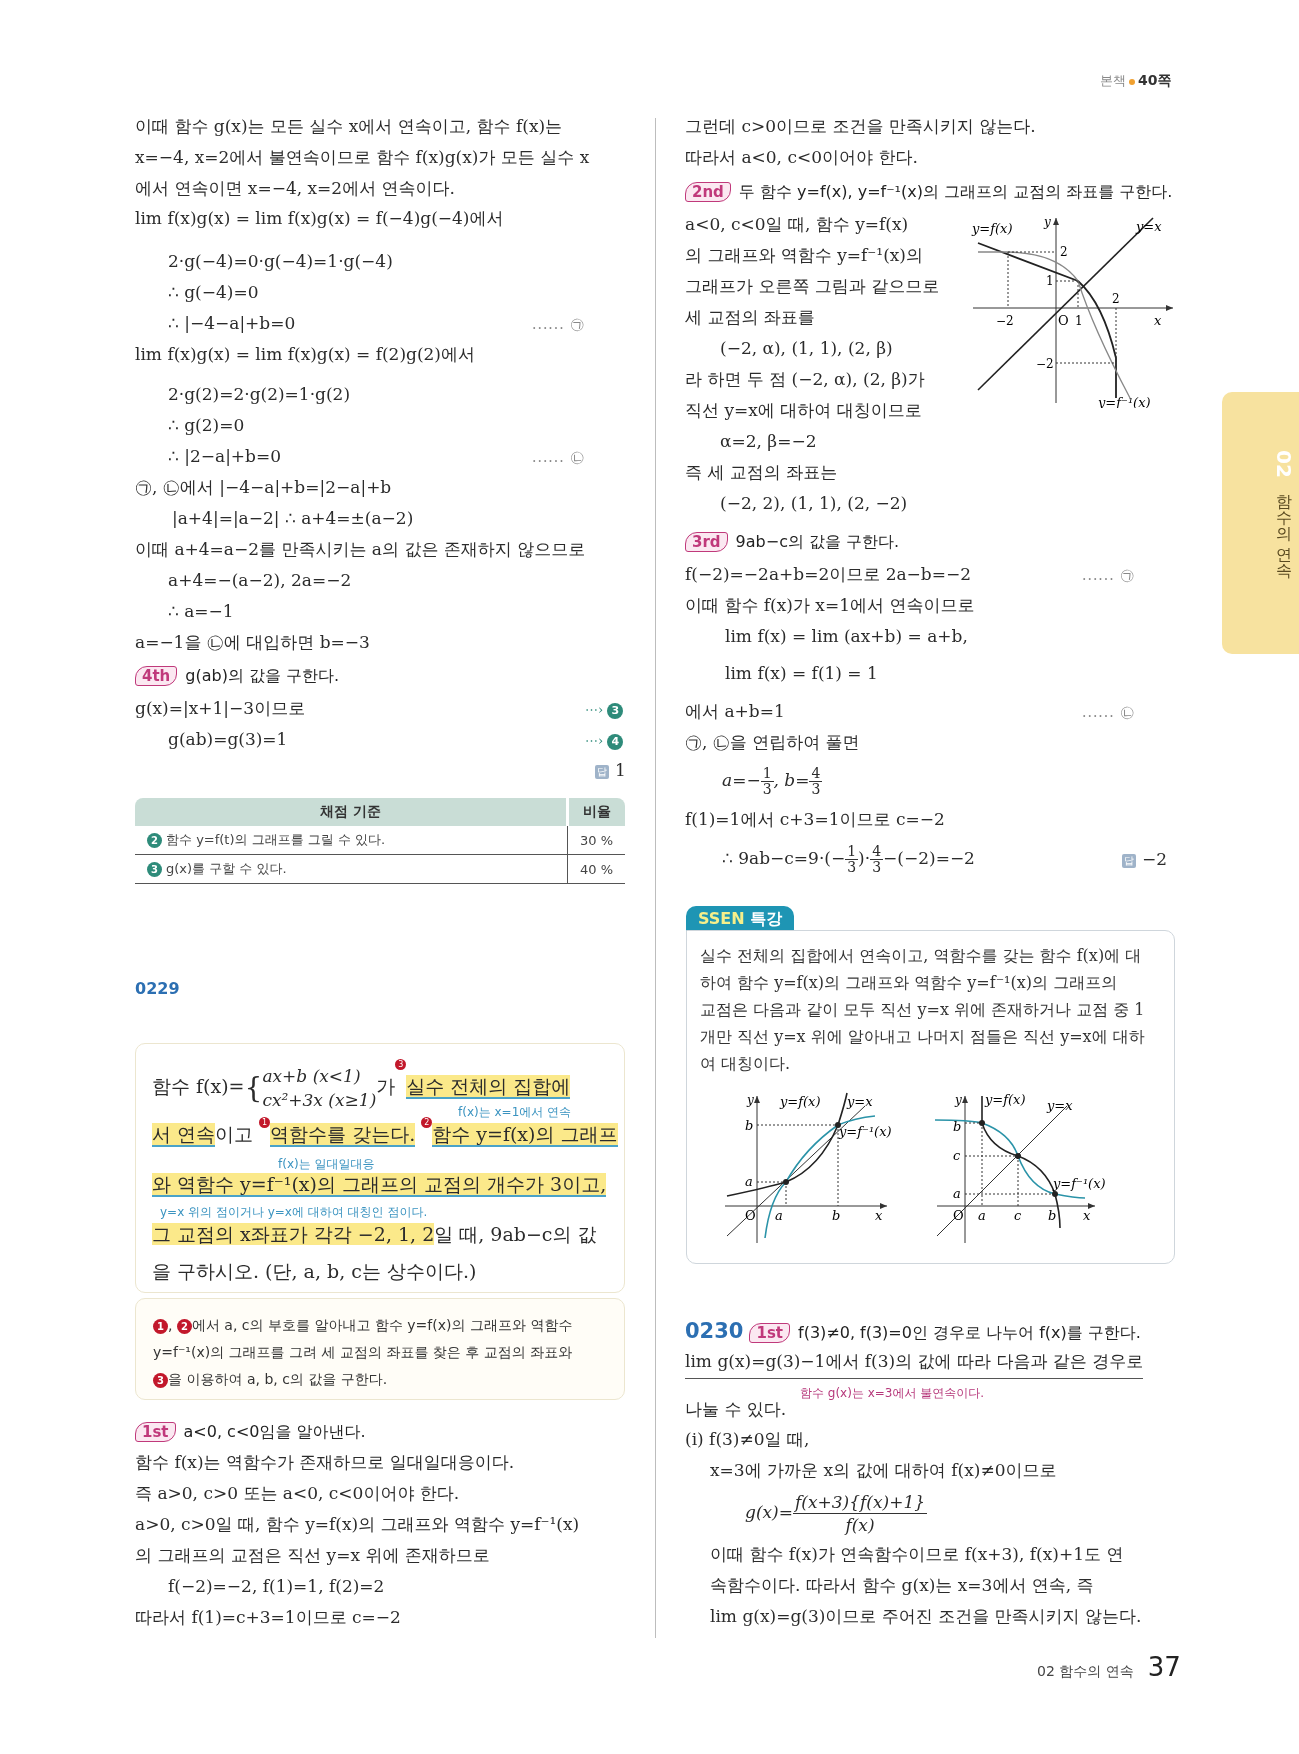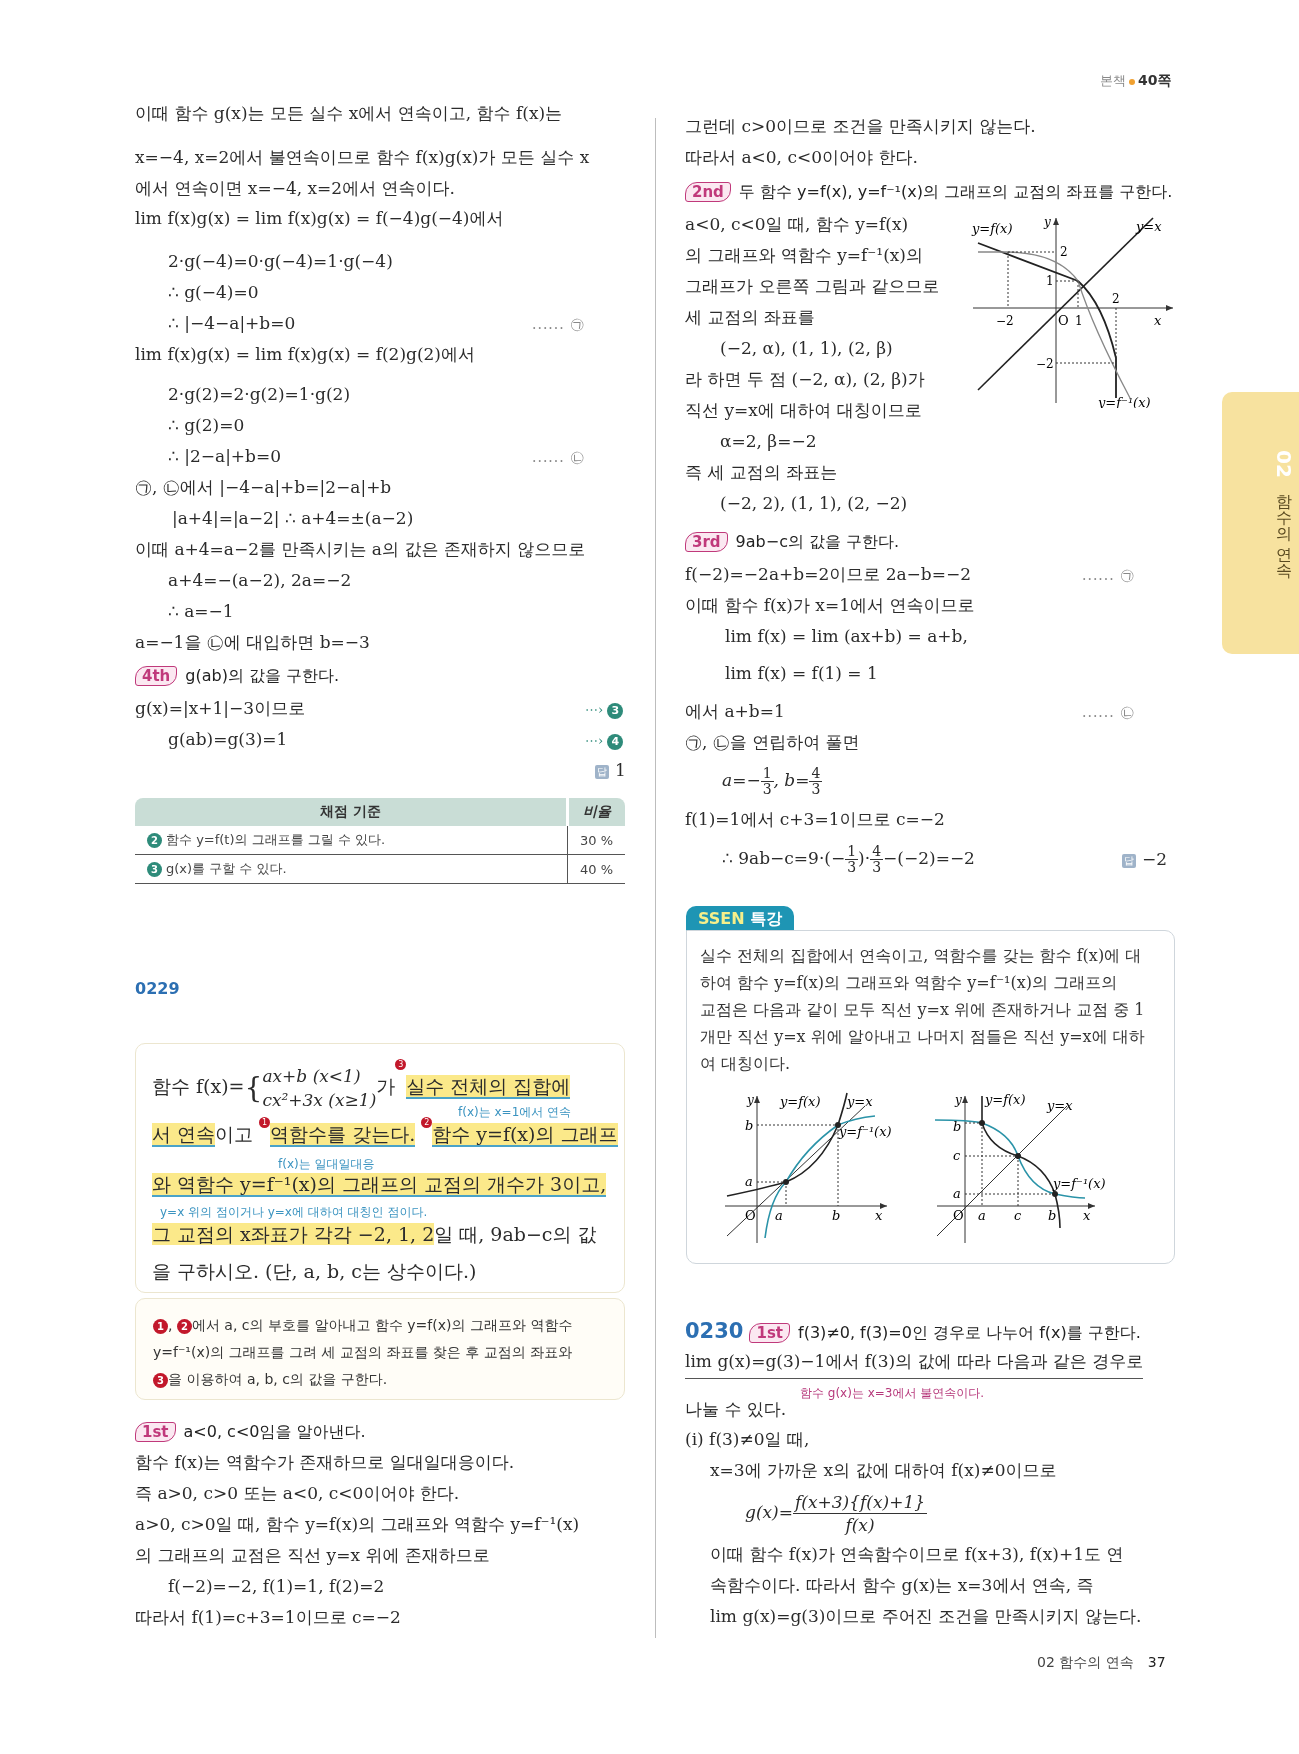--- a/index.html
+++ b/index.html
@@ -16,21 +16,21 @@
   .num-badge { display:inline-block; width:16px; height:16px; border-radius:50%; background:#2e8b7a; color:#fff;
                font-size:11px; line-height:16px; text-align:center; font-family:"DejaVu Sans",sans-serif; font-weight:bold; }
   .arrow-dots { color:#2e8b7a; font-size:13px; margin-right:4px; }
   .ans-icon { display:inline-block; width:14px; height:14px; background:#9fb3c9; border-radius:2px; color:#fff; font-size:10px;
               line-height:14px; text-align:center; vertical-align:middle; margin-right:6px; font-family:"DejaVu Sans",sans-serif; }
   .divider { position:absolute; left:655px; top:118px; width:1px; height:1520px; background:#bdbdbd; }
   
   .grade { position:absolute; left:135px; top:798px; width:490px; border-collapse:collapse; font-family:"DejaVu Sans",sans-serif; font-size:13px; }
   .grade th { background:#c9ddd6; font-weight:bold; color:#333; height:26px; font-size:14px; }
   .grade th.h1 { border-radius:8px 0 0 0; }
-  .grade th.h2 { border-radius:0 8px 0 0; border-left:3px solid #fff;font-style:italic; }
+  .grade th.h2 { border-radius:0 8px 0 0; border-left:3px solid #fff; }
   .grade td { border-bottom:1px solid #555; height:26px; color:#444; }
   .grade td.pct { border-left:1px solid #555; text-align:center; width:55px; }
   .grade td.crit { padding-left:12px; }
   .grade .cb { display:inline-block; width:15px; height:15px; border-radius:50%; background:#2e8b7a; color:#fff; font-size:10px; line-height:15px; text-align:center; margin-right:4px; font-weight:bold; }
   
   .prob-num { position:absolute; left:135px; top:979px; font-family:"DejaVu Sans",sans-serif; font-weight:bold; font-size:16px; color:#2c6fb2; }
   .prob-box { position:absolute; left:135px; top:1043px; width:488px; height:248px; border:1.5px solid #ece6cf; border-radius:10px; background:#fff; }
   .hint-box { position:absolute; left:135px; top:1298px; width:488px; height:100px; border:1.5px solid #ece6cf; border-radius:10px; background:#fffdf7; }
   .hl { background:#fbe98a; }
   .hl-ul { border-bottom:2px solid #4aa3c8; }
@@ -42,21 +42,21 @@
   .ssen-tab { position:absolute; left:686px; top:906px; background:#1e95b4; color:#fff; font-family:"DejaVu Sans",sans-serif; font-weight:bold; font-size:16px; padding:3px 12px 3px 12px; border-radius:10px 10px 0 0; }
   .ssen-tab .eng { color:#f6ef8a; }
   .ssen-box { position:absolute; left:686px; top:930px; width:487px; height:332px; border:1.5px solid #cfd6dc; border-radius:0 10px 10px 10px; background:#fff; }
   .ssen-line { position:absolute; left:700px; font-size:16px; line-height:22px; white-space:nowrap; color:#333; }
   
   .hdr { position:absolute; left:1100px; top:72px; font-family:"DejaVu Sans",sans-serif; font-size:13px; color:#888; }
   .hdr b { color:#333; font-size:14px; }
   .hdr .dot { display:inline-block; width:6px; height:6px; border-radius:50%; background:#f0a030; margin:0 3px; vertical-align:middle; }
   .ftr { position:absolute; left:1037px; top:1652px; font-family:"DejaVu Sans",sans-serif; color:#444; }
   .ftr .ch { font-size:14px; margin-right:14px; }
-  .ftr .pg { font-size:14px; color:#222; }
+  .ftr .pg { font-size:26px; color:#222; }
   .side-tab { position:absolute; left:1222px; top:392px; width:77px; height:262px; background:#f7e29f; border-radius:10px 0 0 10px; }
   .side-tab .txt { position:absolute; left:50px; top:58px; writing-mode:vertical-rl; font-family:"DejaVu Sans",sans-serif; font-size:16px; color:#5a4a20; }
   .frac { display:inline-block; vertical-align:middle; text-align:center; font-size:14px; line-height:15px; }
   .frac .n { display:block; border-bottom:1px solid #333; padding:0 2px; }
   .frac .d { display:block; }
   svg text { font-family:"DejaVu Serif",serif; }
 </style>
 </head>
 <body>
 
@@ -64,21 +64,21 @@
   <span>본책</span><span class="dot"></span><b>40쪽</b>
 </div>
 
 <div class="divider"></div>
 
 <div class="side-tab">
   <div class="txt"><b style="color:#fff;font-size:20px;">02</b>&nbsp;<span>함수의 연속</span></div>
 </div>
 
 <div>
-  <div class="line" style="left:135px;top:102px">이때 함수 g(x)는 모든 실수 x에서 연속이고, 함수 f(x)는</div>
+  <div class="line" style="left:135px;top:115px">이때 함수 g(x)는 모든 실수 x에서 연속이고, 함수 f(x)는</div>
   <div class="line" style="left:135px;top:146px">x=−4, x=2에서 불연속이므로 함수 f(x)g(x)가 모든 실수 x</div>
   <div class="line" style="left:135px;top:177px">에서 연속이면 x=−4, x=2에서 연속이다.</div>
   <div class="line" style="left:135px;top:207px">lim f(x)g(x) = lim f(x)g(x) = f(−4)g(−4)에서</div>
   <div class="line" style="left:168px;top:250px">2·g(−4)=0·g(−4)=1·g(−4)</div>
   <div class="line" style="left:168px;top:281px">∴ g(−4)=0</div>
   <div class="line" style="left:168px;top:312px">∴ |−4−a|+b=0</div>
   <div class="line mark" style="left:532px;top:313px">...... ㉠</div>
   <div class="line" style="left:135px;top:343px">lim f(x)g(x) = lim f(x)g(x) = f(2)g(2)에서</div>
   <div class="line" style="left:168px;top:383px">2·g(2)=2·g(2)=1·g(2)</div>
   <div class="line" style="left:168px;top:414px">∴ g(2)=0</div>

